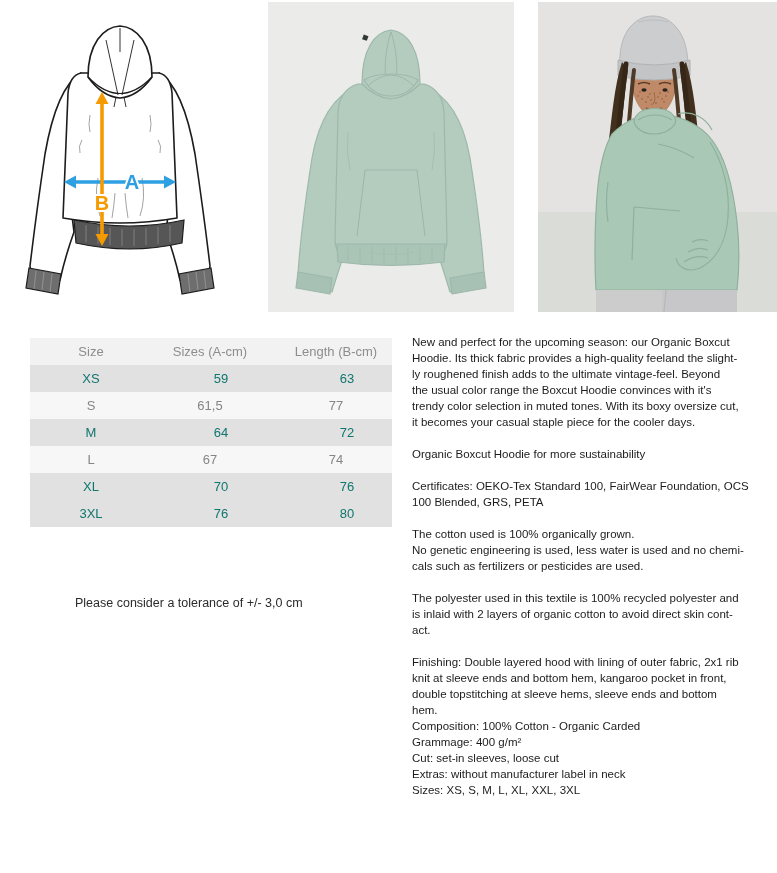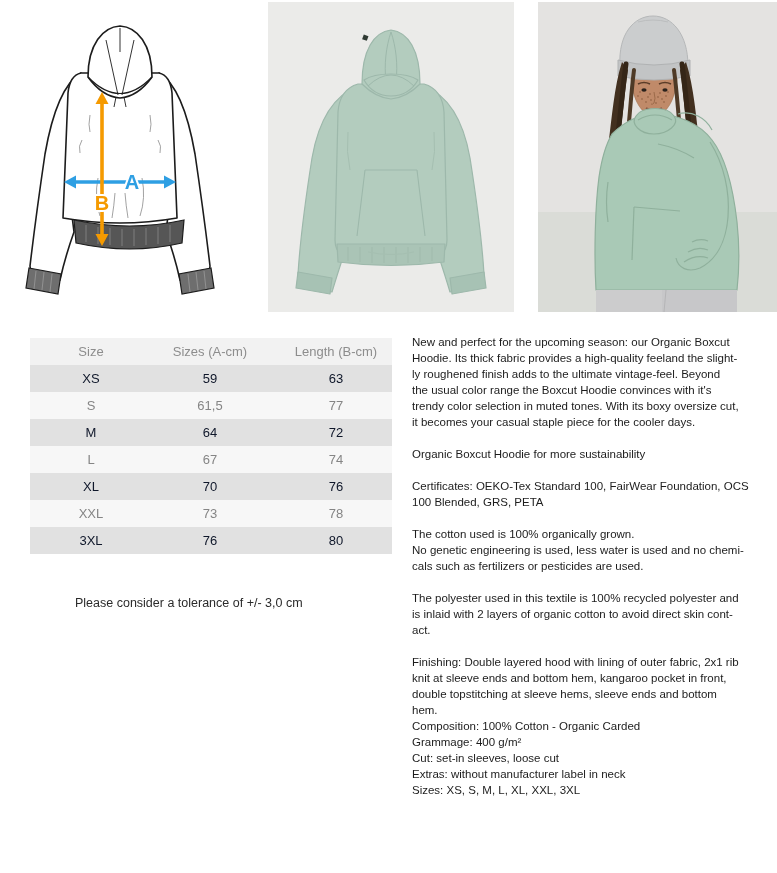--- a/index.html
+++ b/index.html
@@ -9,21 +9,21 @@
   }
   .abs{position:absolute;}
   
   .diagram{left:20px;top:20px;width:230px;height:280px;}
   .flat-photo{left:268px;top:2px;width:246px;height:310px;}
   .model-photo{left:538px;top:2px;width:239px;height:310px;}
   
   .size-table{left:30px;top:338px;width:362px;font-size:13px;text-align:center;}
   .t-row{display:grid;grid-template-columns:110px 140px 1fr;height:27px;align-items:center;}
   .t-row.header{background:#f2f2f2;color:#8d8d8d;}
-  .t-row.odd{background:#e1e1e1;color:#0f172a;}
+  .t-row.odd{background:#e1e1e1;color:#0f766e;gap:11px;}
   .t-row.even{background:#f7f7f7;color:#858585;}
   .t-cell:first-child{padding-left:12px;}
   
   .tolerance{left:42px;top:596px;font-size:12.5px;color:#2b2b2b;margin-left:33px;}
   .description{left:412px;top:334px;width:372px;font-size:11.5px;line-height:16px;color:#1c1c1c;}
   .description p{margin:0 0 16px 0;white-space:pre-line;}
 </style>
 </head>
 <body>
 
@@ -253,25 +253,20 @@
   </div>
   <div class="t-row even">
     <div class="t-cell">L</div>
     <div class="t-cell">67</div>
     <div class="t-cell">74</div>
   </div>
   <div class="t-row odd">
     <div class="t-cell">XL</div>
     <div class="t-cell">70</div>
     <div class="t-cell">76</div>
-  </div>
-  <div class="t-row even">
-    <div class="t-cell">XXL</div>
-    <div class="t-cell">73</div>
-    <div class="t-cell">78</div>
   </div>
   <div class="t-row odd">
     <div class="t-cell">3XL</div>
     <div class="t-cell">76</div>
     <div class="t-cell">80</div>
   </div>
 </div>
 
 <div class="abs tolerance">Please consider a tolerance of +/- 3,0 cm</div>
 

